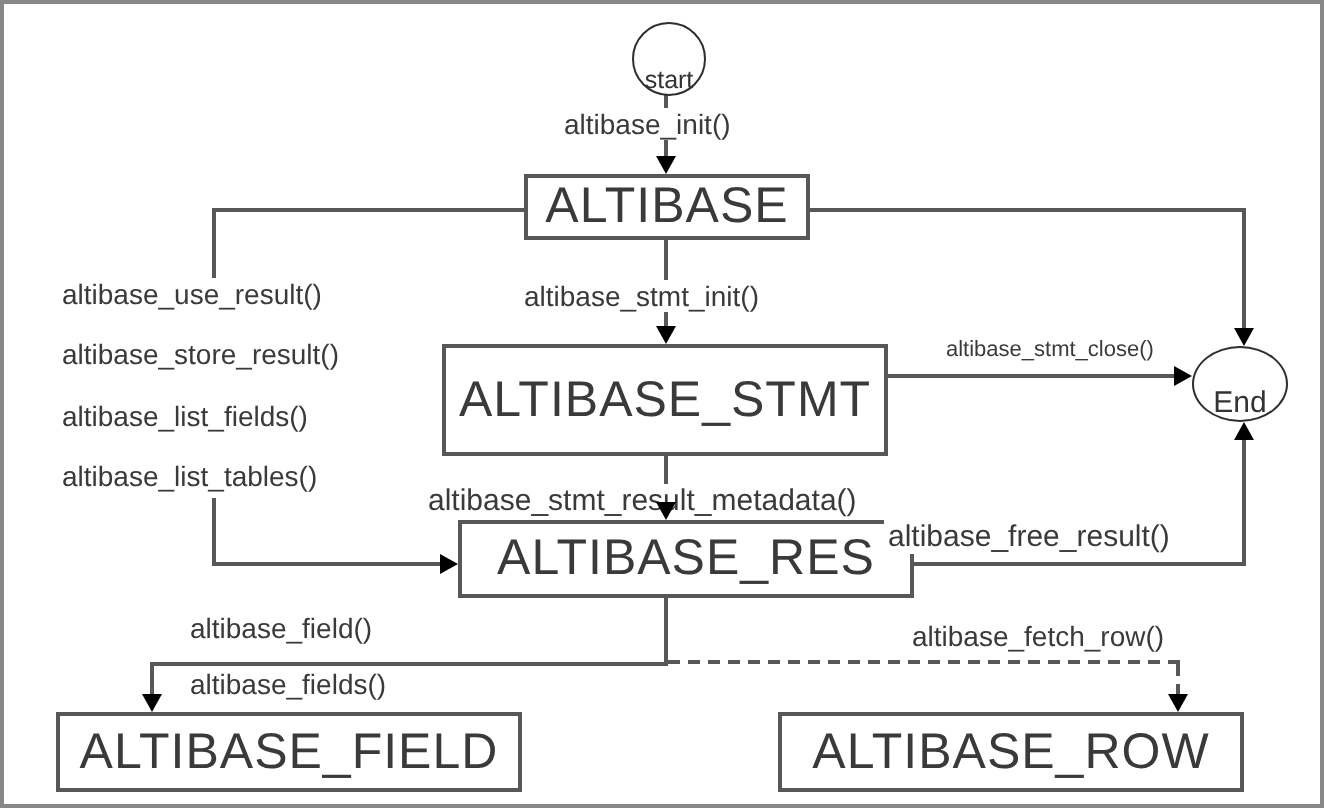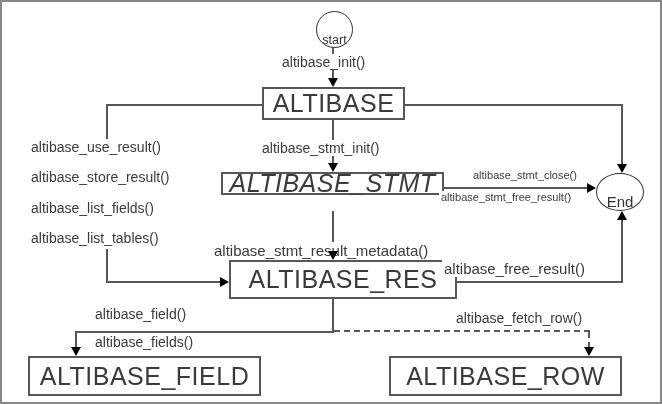--- a/index.html
+++ b/index.html
@@ -97,42 +97,41 @@
 
   <div class="lbl" style="left:278px; top:52px;">altibase_init()</div>
   <div class="lbl" style="left:258px; top:138px;">altibase_stmt_init()</div>
 
   <div class="lbl" style="left:27px; top:137px;">altibase_use_result()</div>
   <div class="lbl" style="left:27px; top:167px;">altibase_store_result()</div>
   <div class="lbl" style="left:27px; top:198px;">altibase_list_fields()</div>
   <div class="lbl" style="left:27px; top:228px;">altibase_list_tables()</div>
 
   <div class="lbl sm" style="left:469px; top:167px;">altibase_stmt_close()</div>
-  <div class="lbl sm" style="left:437px; top:189px;">altibase_stmt_free_result()</div>
 
   <div class="lbl lg" style="left:210px; top:224px;margin-top:16px;">altibase_stmt_result_metadata()</div>
   <div class="lbl lg" style="left:440px; top:258px;">altibase_free_result()</div>
 
   <div class="lbl" style="left:91px; top:304px;">altibase_field()</div>
   <div class="lbl" style="left:91px; top:332px;">altibase_fields()</div>
   <div class="lbl" style="left:452px; top:308px;">altibase_fetch_row()</div>
 
   <div class="terminal" style="left:314px; top:9px; width:37px; height:37px; font-size:12.5px; border-width:1.5px;">
     <span>start</span>
   </div>
 
   <div class="terminal" style="left:594px; top:171px; width:48px; height:38px; font-size:15px; border-width:1.5px;">
     <span>End</span>
   </div>
 
   <div class="node" style="left:260px; top:85px; width:143px; height:33px;">
     <span>ALTIBASE</span>
   </div>
 
-  <div class="node" style="left:219px; top:170px; width:223px; height:23px;font-style:italic;">
+  <div class="node" style="left:219px; top:170px; width:223px; height:56px;">
     <span>ALTIBASE_STMT</span>
   </div>
 
   <div class="node" style="left:227px; top:258px; width:228px; height:39px;">
     <span>ALTIBASE_RES</span>
   </div>
 
   <div class="node" style="left:26px; top:354px; width:233px; height:40px;">
     <span>ALTIBASE_FIELD</span>
   </div>

